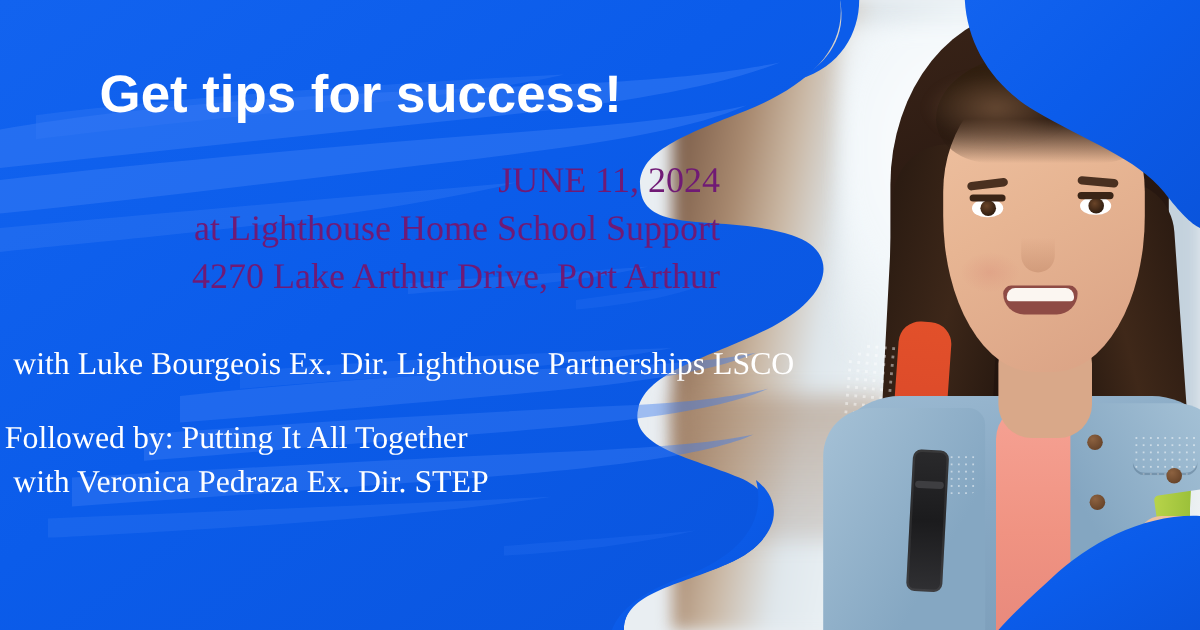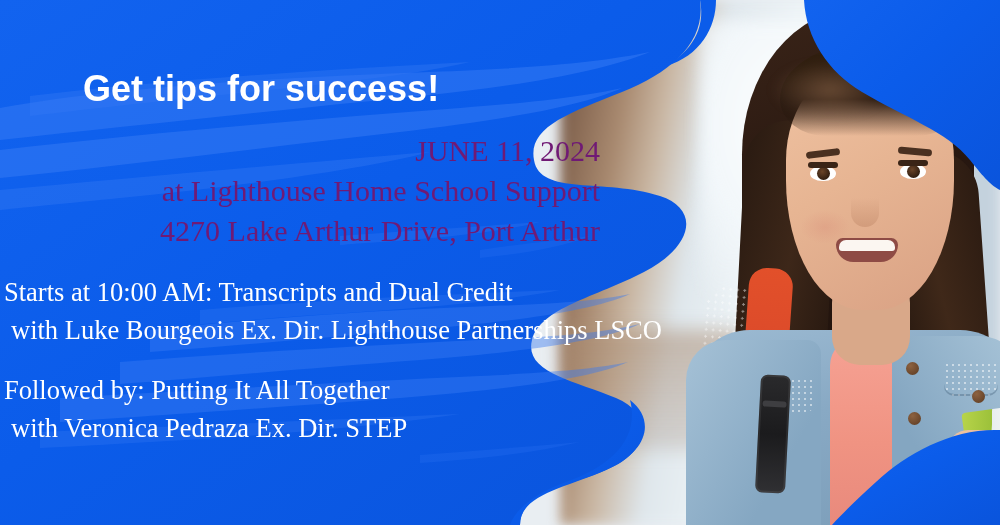--- a/index.html
+++ b/index.html
@@ -336,24 +336,24 @@
     left: 14px; top: 6px;
     font-family: "Liberation Serif", serif;
     font-size: 43px;
     line-height: 1.08;
     letter-spacing: .2px;
     color: #ffffff;
     white-space: nowrap;
   }
   .headline-sans {
     position: absolute;
-    left: 83px; top: 70px;
+    left: 83px; top: 55px;
     font-family: "Liberation Sans", sans-serif;
     font-weight: bold;
-    font-size: 36px;
+    font-size: 44px;
     line-height: 1.08;
     color: #ffffff;
     white-space: nowrap;
   }
 
   .event-block {
     position: absolute;
     left: 0; top: 131px;
     width: 600px;
     text-align: right;
@@ -519,21 +519,20 @@
 
     <div class="headline-sans">Get tips for success!</div>
 
     <div class="event-block">
       <span class="ln">JUNE 11, 2024</span>
       <span class="ln">at Lighthouse Home School Support</span>
       <span class="ln">4270 Lake Arthur Drive, Port Arthur</span>
     </div>
 
     <div class="sessions">
-      <span class="ln s-title">Starts at 10:00 AM: Transcripts and Dual Credit</span>
       <span class="ln s-sub"> with Luke Bourgeois Ex. Dir. Lighthouse Partnerships LSCO</span>
       <span class="ln s-title s-gap">Followed by: Putting It All Together</span>
       <span class="ln s-sub"> with  Veronica Pedraza Ex. Dir. STEP</span>
     </div>
 
     <div class="footer-cta">
     </div>
 
   </div>
 </div>

